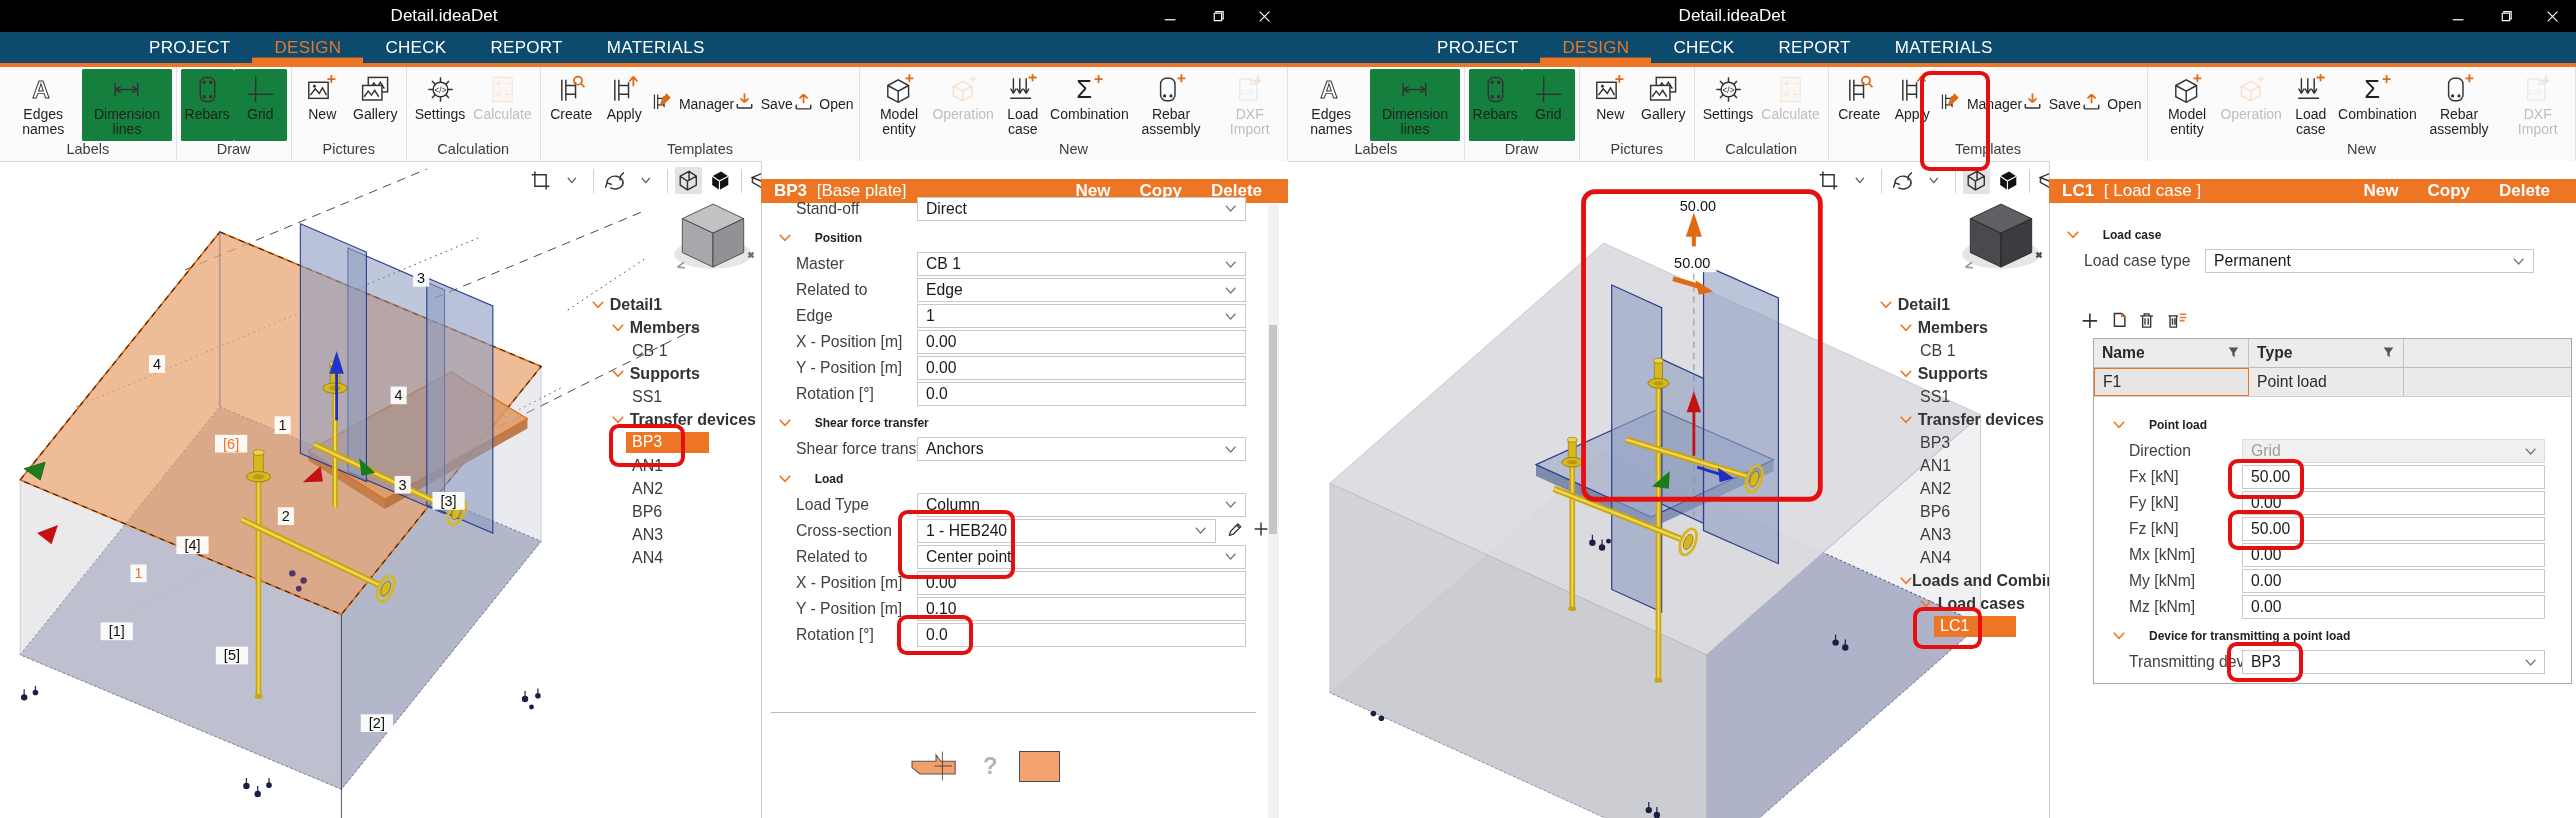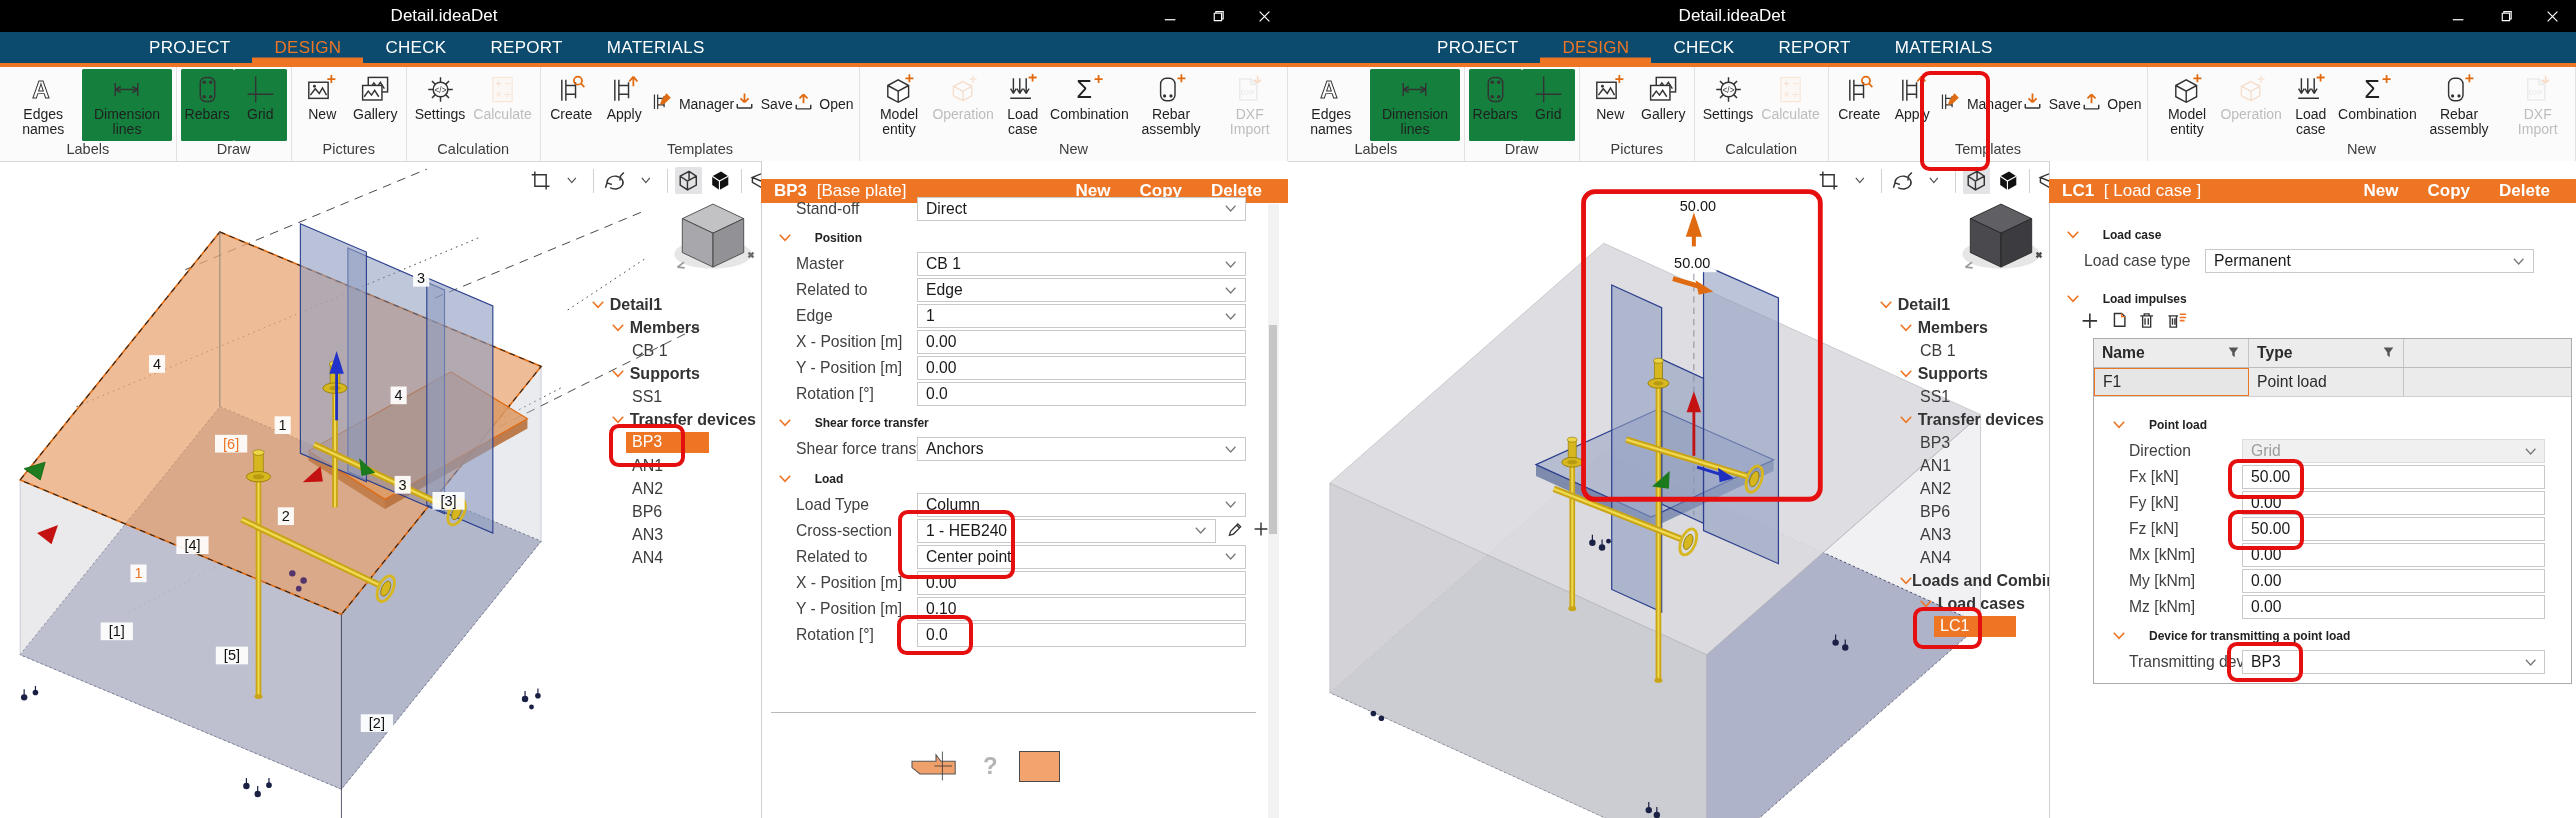--- a/index.html
+++ b/index.html
@@ -1292,30 +1292,20 @@
         <span class="fctrl">
           <span>Permanent</span>
           <span class="dchev">
             <svg width="11.3" height="7.2" viewBox="0 0 14 9">
               <path d="M1,1 L7,7.5 13,1" stroke="#777" stroke-width="1.6" fill="none"></path>
             </svg>
           </span>
         </span>
       </div>
     </div>
-  <div class="prows" style="top:283px">
-    <div class="prow section">
-      <span class="schev">
-          <svg width="12" height="8" viewBox="0 0 15 10">
-            <path d="M1,1 L7.5,8 14,1" stroke="#ED7524" stroke-width="2" fill="none"></path>
-          </svg>
-        </span>
-      <span class="slabel">Load impulses</span>
-    </div>
-  </div>
   <div class="litoolbar">
     <span><svg width="17.7" height="17.7" viewBox="0 0 22 22">
           <path d="M11,2 V20 M2,11 h18" stroke="#333" stroke-width="2" fill="none"></path>
         </svg></span>
     <span><svg width="19.3" height="19.3" viewBox="0 0 24 24">
           <path d="M8,3 h9 l4,4 v12 h-13 z" fill="none" stroke="#333" stroke-width="1.8"></path>
           <path d="M17,3 v4 h4" fill="none" stroke="#ED7524" stroke-width="1.8"></path>
         </svg></span>
     <span><svg width="19.3" height="19.3" viewBox="0 0 24 24">
           <path d="M4,6 h16 M7,6 V20 h10 V6 M10,9 v8 M14,9 v8 M9,6 V3.5 h6 V6" fill="none" stroke="#333" stroke-width="1.7"></path>

